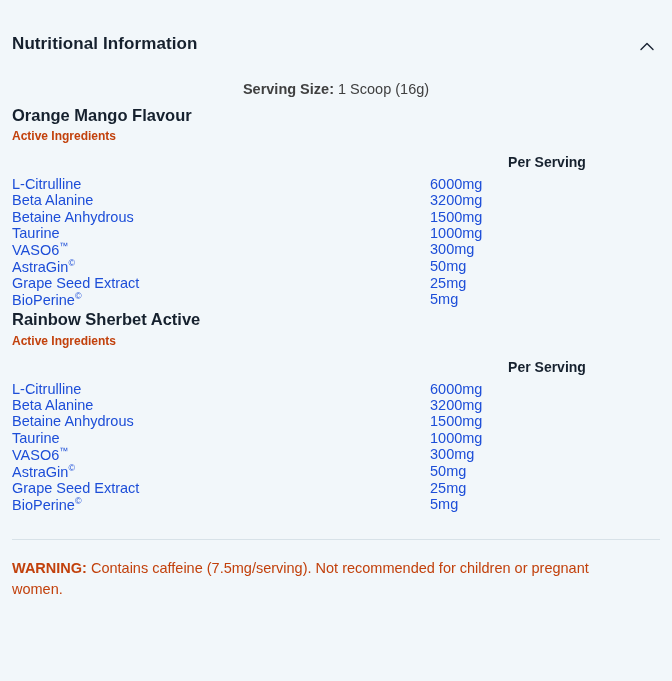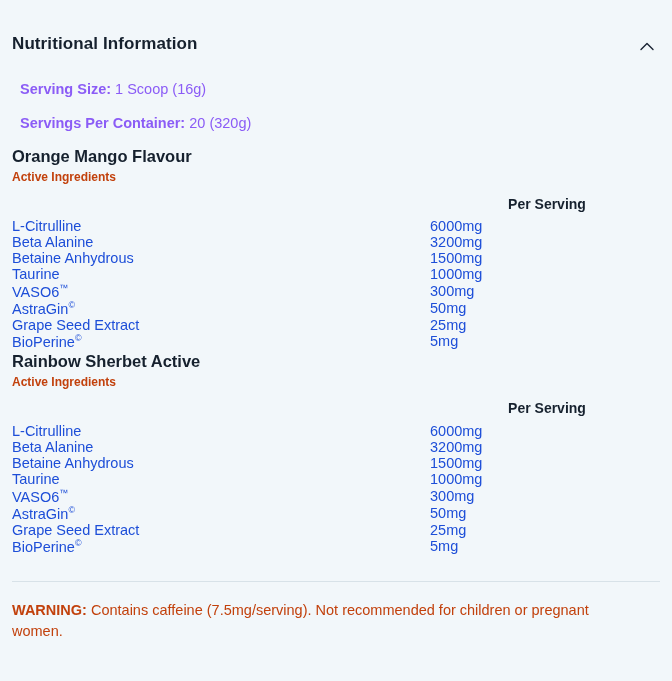--- a/index.html
+++ b/index.html
@@ -40,24 +40,24 @@
     display: inline-block;
     position: relative;
     cursor: pointer;
     flex: 0 0 auto;
     margin-top: 2px;
     margin-right: 2px;
   }
   .chevron svg { display: block; }
 
   .serving-line {
-    text-align: left;
+    text-align: center;
     font-size: 14.5px;
-    color: #8b5cf6;
-    margin: 12px;
+    color: #404040;
+    margin: 4px;
     line-height: 1.35;
   }
   .serving-line.first { margin-top: 22px; }
   .serving-line.second { margin-top: 14px; }
   .serving-line b {
     font-weight: bold;
   }
 
   .flavour-block { }
   .flavour-name {
@@ -131,24 +131,20 @@
         <path d="M5 13.5 L11 7.5 L17 13.5" fill="none" stroke="#1a2433" stroke-width="1.4" stroke-linecap="round" stroke-linejoin="round"></path>
       </svg>
     </span>
   </div>
 
   <p class="serving-line first">
     <b>Serving Size:</b>
     <span>1 Scoop (16g)</span>
   </p>
 
-  <p class="serving-line second">
-    <b>Servings Per Container:</b>
-    <span>20 (320g)</span>
-  </p>
 
   <div class="flavour-block">
     <h3 class="flavour-name">Orange Mango Flavour</h3>
     <h3 class="active-ingredients-label">Active Ingredients</h3>
     <table class="ing-table">
       <thead>
         <tr>
           <th class="col-name"></th>
           <th>Per Serving</th>
         </tr>

